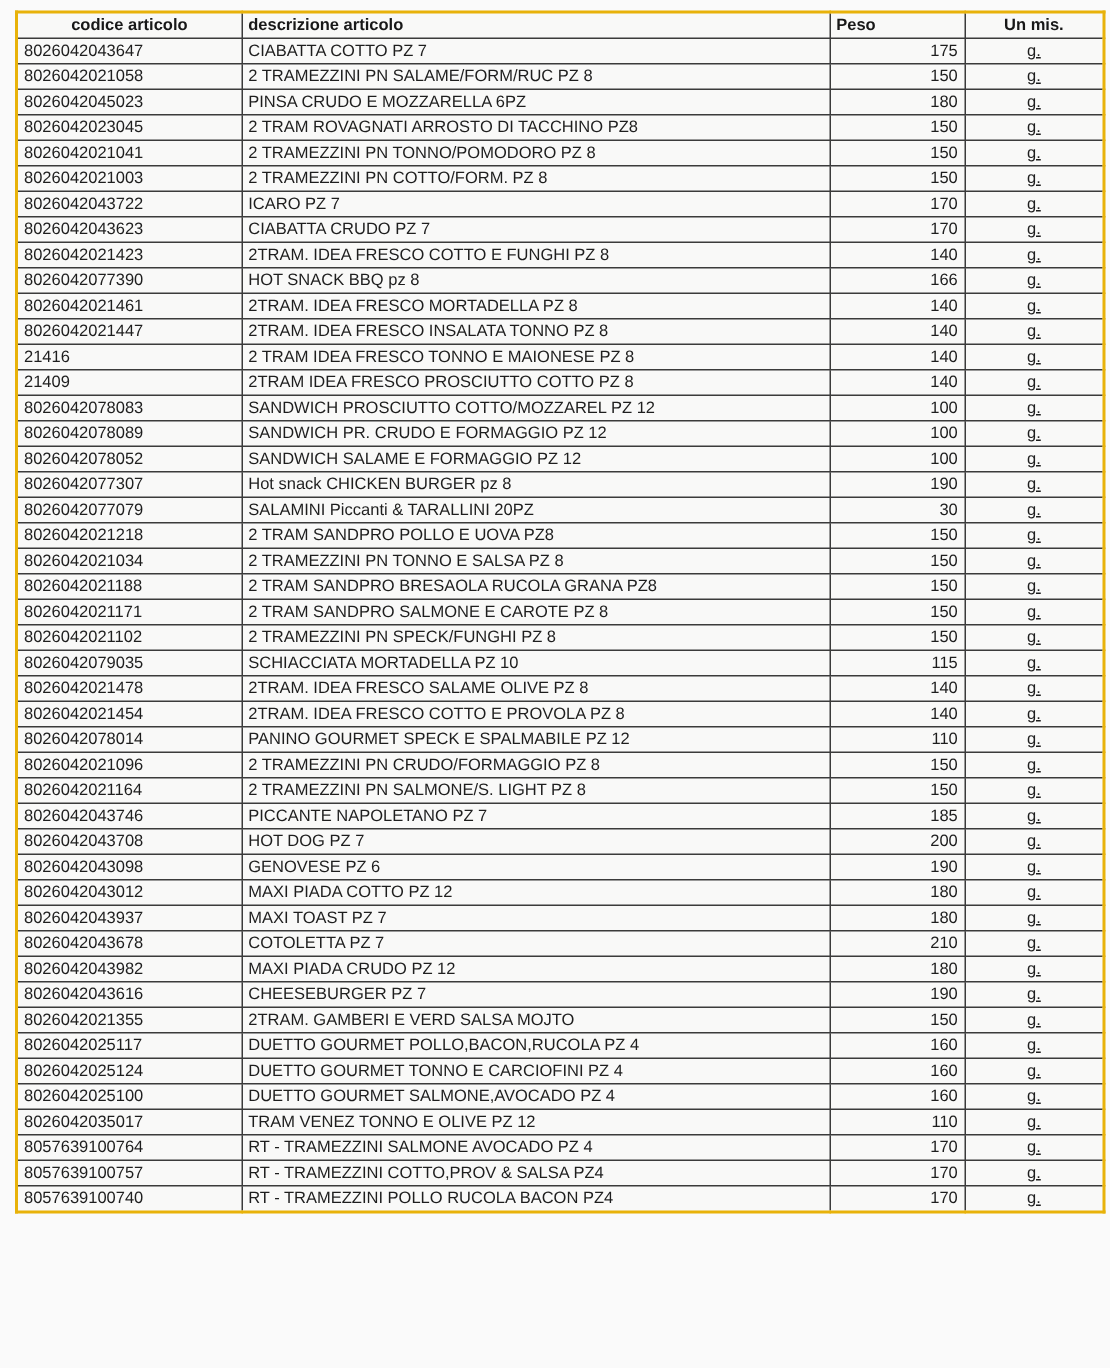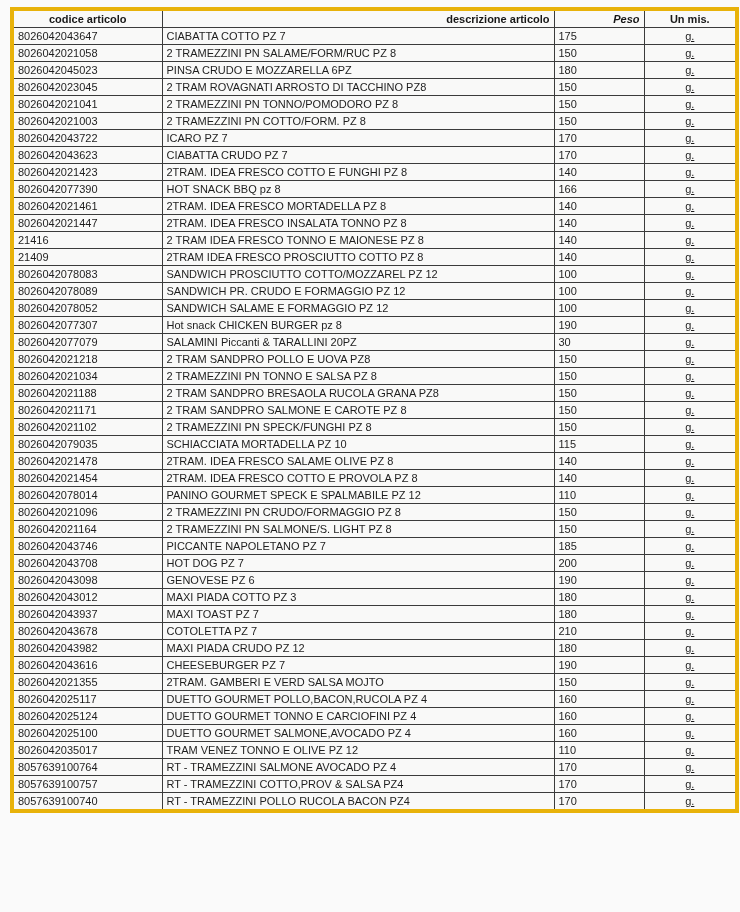--- a/index.html
+++ b/index.html
@@ -30,30 +30,30 @@
     border: 1px solid #3a3a3a;
     font-size: 11px;
     line-height: 12px;
     padding: 2px 4px 2px 4px;
     height: 14.5px;
     overflow: hidden;
     white-space: nowrap;
     box-sizing: border-box;
   }
   table.article-table {
-    border: 4px solid #eab308;
+    border: 2px solid #eab308;
   }
   th.col-codice      { width: 150px; text-align: center; }
-  th.col-descrizione { width: 392px; text-align: right; margin-left: 41px; }
-  th.col-peso        { width: 90px;  text-align: right; font-style: italic; }
+  th.col-descrizione { width: 392px; text-align: left; margin-left: 41px; }
+  th.col-peso        { width: 90px;  text-align: left; }
   th.col-unmis       { width: 93px;  text-align: center; }
   th { font-weight: bold; color: #161616; }
   td.cell-codice      { text-align: left; }
   td.cell-descrizione { text-align: left; }
-  td.cell-peso        { text-align: left; margin-top: 28px; }
+  td.cell-peso        { text-align: right; margin-top: 28px; }
   td.cell-unmis       { text-align: center; text-decoration: underline; }
   
   .scanwrap { filter: contrast(0.98); }
 </style>
 </head>
 <body>
 
 <div class="page scanwrap">
   <table class="article-table">
     <thead>
@@ -258,21 +258,21 @@
           <td class="cell-unmis">g.</td>
         </tr>
         <tr>
           <td class="cell-codice">8026042043098</td>
           <td class="cell-descrizione">GENOVESE PZ 6</td>
           <td class="cell-peso">190</td>
           <td class="cell-unmis">g.</td>
         </tr>
         <tr>
           <td class="cell-codice">8026042043012</td>
-          <td class="cell-descrizione">MAXI PIADA COTTO PZ 3</td>
+          <td class="cell-descrizione">MAXI PIADA COTTO PZ 12</td>
           <td class="cell-peso">180</td>
           <td class="cell-unmis">g.</td>
         </tr>
         <tr>
           <td class="cell-codice">8026042043937</td>
           <td class="cell-descrizione">MAXI TOAST PZ 7</td>
           <td class="cell-peso">180</td>
           <td class="cell-unmis">g.</td>
         </tr>
         <tr>

